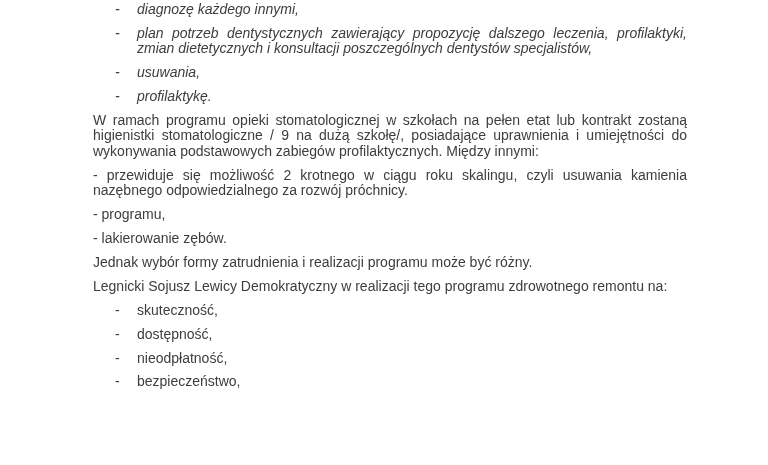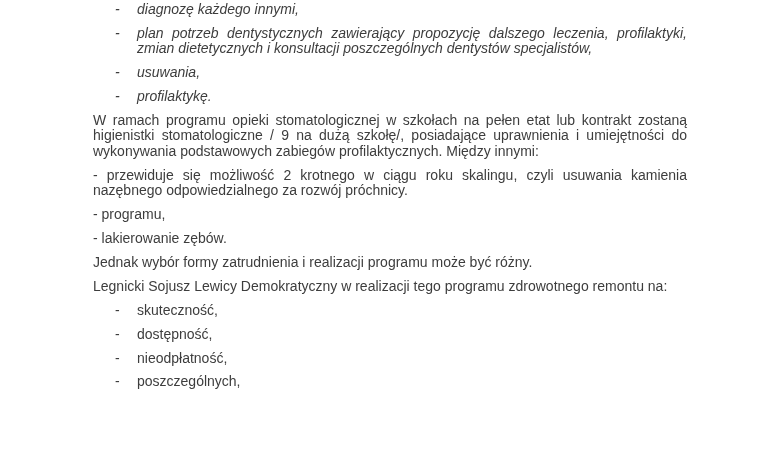--- a/index.html
+++ b/index.html
@@ -90,18 +90,18 @@
       <li>
         <span class="marker">-</span>
         <span class="li-text">dostępność,</span>
       </li>
       <li>
         <span class="marker">-</span>
         <span class="li-text">nieodpłatność,</span>
       </li>
       <li>
         <span class="marker">-</span>
-        <span class="li-text">poszczególnych,</span>
+        <span class="li-text">bezpieczeństwo,</span>
       </li>
     </ul>
 
   </div>
 </div>
 
 </body></html>

